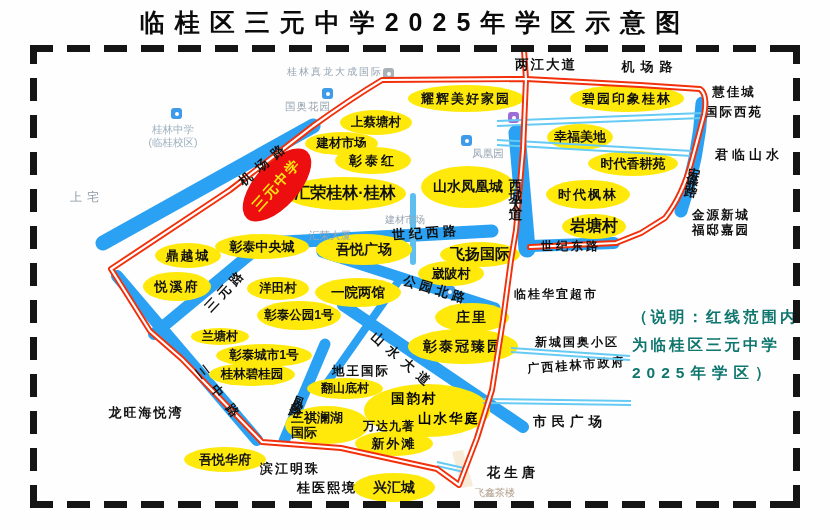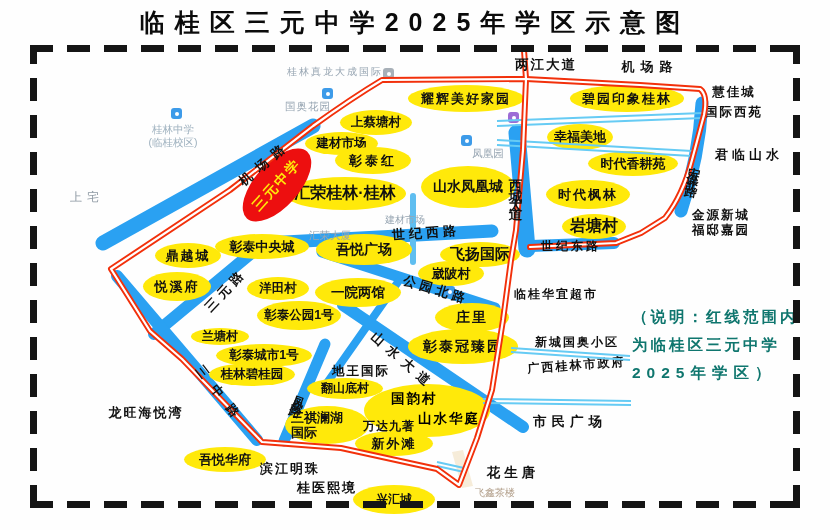--- a/index.html
+++ b/index.html
@@ -88,21 +88,21 @@
   <div class="lbl el" style="left:307px;top:378px;width:76px;height:21px;font-size:12px;">翻山底村</div>
   <div class="lbl el two" style="left:285px;top:406px;width:78px;height:38px;font-size:13px;align-items:flex-start;padding-left:6px;">
     <span>三祺澜湖</span>
     <span>国际</span>
   </div>
   <div class="el abs" style="left:364px;top:384px;width:126px;height:53px;font-weight:bold;">
     <span class="abs" style="left:27px;top:6px;font-size:13.5px;letter-spacing:2px;">国韵村</span>
     <span class="abs" style="left:54px;top:26px;font-size:13.5px;letter-spacing:2px;">山水华庭</span>
   </div>
   <div class="lbl el" style="left:355px;top:431px;width:78px;height:25px;font-size:13px;letter-spacing:2px;">新外滩</div>
-  <div class="lbl el" style="left:353px;top:485px;width:82px;height:29px;font-size:12px;">兴汇城</div>
+  <div class="lbl el" style="left:353px;top:473px;width:82px;height:29px;font-size:14px;">兴汇城</div>
   <div class="lbl el" style="left:184px;top:447px;width:82px;height:25px;font-size:13px;">吾悦华府</div>
 
   <div id="school-ellipse">
     <span>三元中学</span>
   </div>
 
   <div class="lbl bl" style="left:96px;top:385px;width:100px;font-size:13px;letter-spacing:2px;margin-top:19px;">龙旺海悦湾</div>
   <div class="lbl bl" style="left:321px;top:363px;width:80px;font-size:12.5px;letter-spacing:2px;">地王国际</div>
   <div class="lbl bl" style="left:349px;top:418px;width:80px;font-size:12px;letter-spacing:1px;">万达九著</div>
   <div class="lbl bl" style="left:245px;top:460px;width:90px;font-size:13px;letter-spacing:2px;">滨江明珠</div>

